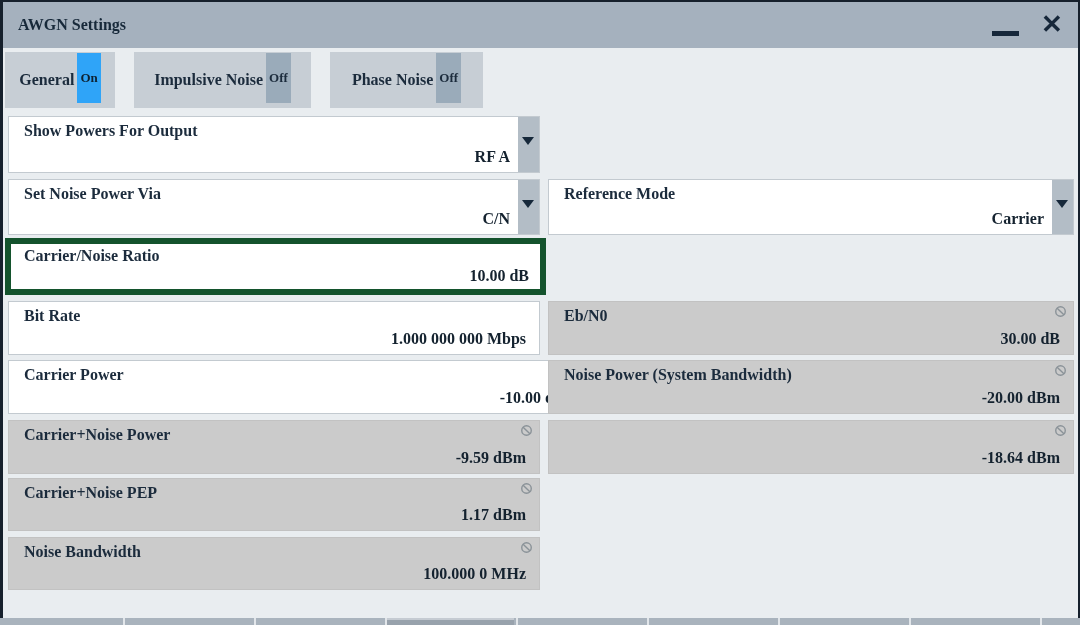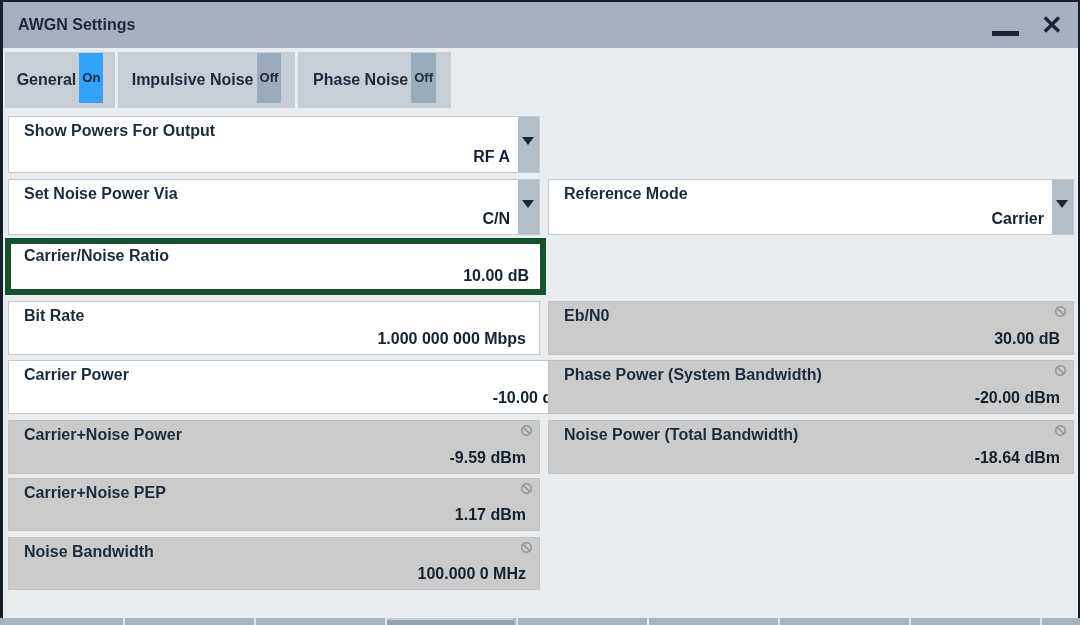--- a/index.html
+++ b/index.html
@@ -1,37 +1,37 @@
 <!DOCTYPE html>
 <html><head>
 <meta charset="utf-8">
 <style>
   html,body{margin:0;padding:0;background:#555;}
   #app{
     position:relative;width:1080px;height:625px;overflow:hidden;
-    font-family:Liberation Sans, sans-serif;
+    font-family:Liberation Serif, serif;
     background:#E9EDF0;
     -webkit-font-smoothing:antialiased;
   }
   
   .edge-top{position:absolute;left:0;top:0;width:1080px;height:2px;background:#16202C;}
   .edge-left{position:absolute;left:0;top:0;width:3px;height:618px;background:#16202C;}
   .edge-right{position:absolute;right:0;top:0;width:2px;height:618px;background:#16202C;}
 
   
   .titlebar{position:absolute;left:3px;top:2px;width:1075px;height:46px;background:#A5B1BE;}
   .title{position:absolute;left:15px;top:0;height:46px;line-height:46px;
          font-size:16px;font-weight:700;color:#17293A;}
   .min-btn{position:absolute;left:985px;top:12px;width:36px;height:26px;cursor:pointer;}
   .min-glyph{position:absolute;left:4px;top:17px;width:27px;height:5px;background:#16273A;}
   .close-btn{position:absolute;left:1032px;top:6px;width:36px;height:34px;cursor:pointer;}
   .close-glyph{position:absolute;left:6px;top:0px;font-size:26px;font-weight:700;color:#16273A;line-height:34px;}
 
   
-  .tabbar{position:absolute;left:5px;top:52px;height:56px;display:flex;gap:3px;}
+  .tabbar{position:absolute;left:5px;top:52px;height:56px;display:flex;gap:19px;}
   .tab{position:relative;height:56px;background:#C7CED5;display:flex;align-items:center;
        justify-content:center;padding:0 10px;box-sizing:border-box;cursor:pointer;}
   .tab .tab-label{font-size:16px;font-weight:700;color:#1B2B3C;white-space:nowrap;}
   .tab.active{background:#9FAEBE;padding-top:5px;}
   .tab.active .stripe{position:absolute;left:0;top:0;right:0;height:5px;background:#14A3F2;}
   .badge{font-size:13px;font-weight:700;color:#0E2233;padding:16px 3px;line-height:18px;
          align-self:flex-end;margin:0 0 5px 3px;white-space:nowrap;}
   .badge.on{background:#2FA4F8;}
   .badge.off{background:#9AABBA;color:#1B2B3C;}
   .tab-w1{width:110px;} .tab-w2{width:277px;} .tab-w3{width:177px;} .tab-w4{width:153px;text-align:center;}
@@ -128,39 +128,38 @@
       <line x1="2.9" y1="2.9" x2="9.1" y2="9.1" stroke="#8A9298" stroke-width="1.3"></line>
     </svg>
   </div>
 
   <div class="field" style="left:8px;top:360px;width:584px;height:54px">
     <div class="f-label">Carrier Power</div>
     <div class="f-value">-10.00 dBm</div>
   </div>
 
   <div class="field readonly" style="left:548px;top:360px;width:526px;height:54px">
-    <div class="f-label">Phase Power (System Bandwidth)</div>
+    <div class="f-label">Noise Power (System Bandwidth)</div>
     <div class="f-value">-20.00 dBm</div>
     <svg class="ro-icon" width="13" height="13" viewBox="0 0 12 12">
       <circle cx="6" cy="6" r="4.4" fill="none" stroke="#8A9298" stroke-width="1.3"></circle>
       <line x1="2.9" y1="2.9" x2="9.1" y2="9.1" stroke="#8A9298" stroke-width="1.3"></line>
     </svg>
   </div>
 
   <div class="field readonly" style="left:8px;top:420px;width:532px;height:54px">
     <div class="f-label">Carrier+Noise Power</div>
     <div class="f-value">-9.59 dBm</div>
     <svg class="ro-icon" width="13" height="13" viewBox="0 0 12 12">
       <circle cx="6" cy="6" r="4.4" fill="none" stroke="#8A9298" stroke-width="1.3"></circle>
       <line x1="2.9" y1="2.9" x2="9.1" y2="9.1" stroke="#8A9298" stroke-width="1.3"></line>
     </svg>
   </div>
 
   <div class="field readonly" style="left:548px;top:420px;width:526px;height:54px">
-    <div class="f-label">Noise Power (Total Bandwidth)</div>
     <div class="f-value">-18.64 dBm</div>
     <svg class="ro-icon" width="13" height="13" viewBox="0 0 12 12">
       <circle cx="6" cy="6" r="4.4" fill="none" stroke="#8A9298" stroke-width="1.3"></circle>
       <line x1="2.9" y1="2.9" x2="9.1" y2="9.1" stroke="#8A9298" stroke-width="1.3"></line>
     </svg>
   </div>
 
   <div class="field readonly" style="left:8px;top:478px;width:532px;height:53px">
     <div class="f-label">Carrier+Noise PEP</div>
     <div class="f-value">1.17 dBm</div>

